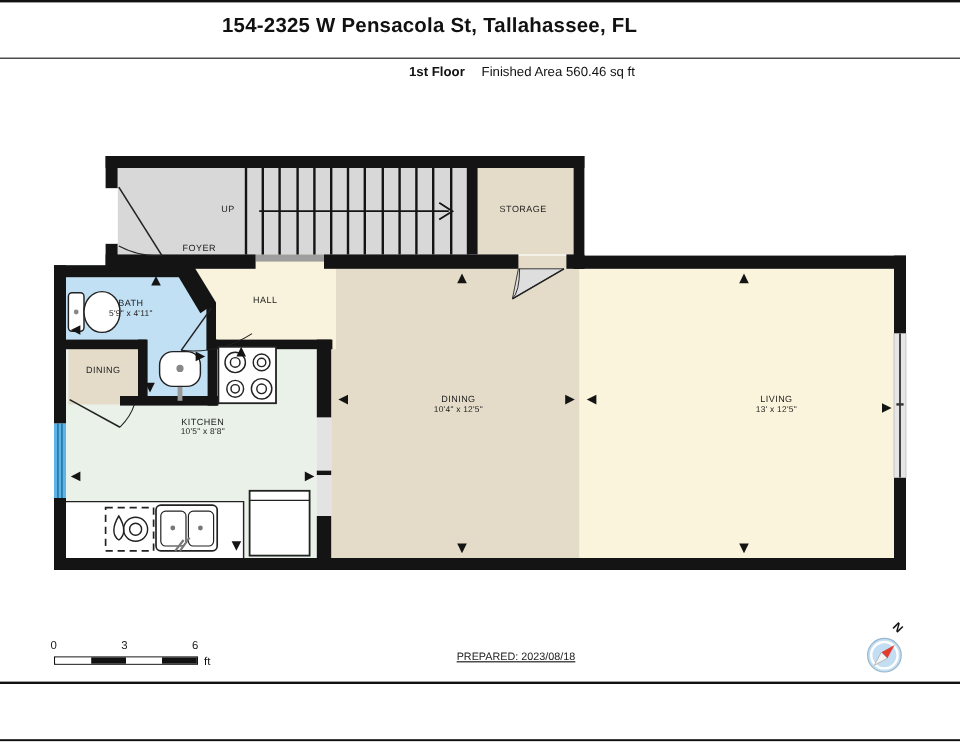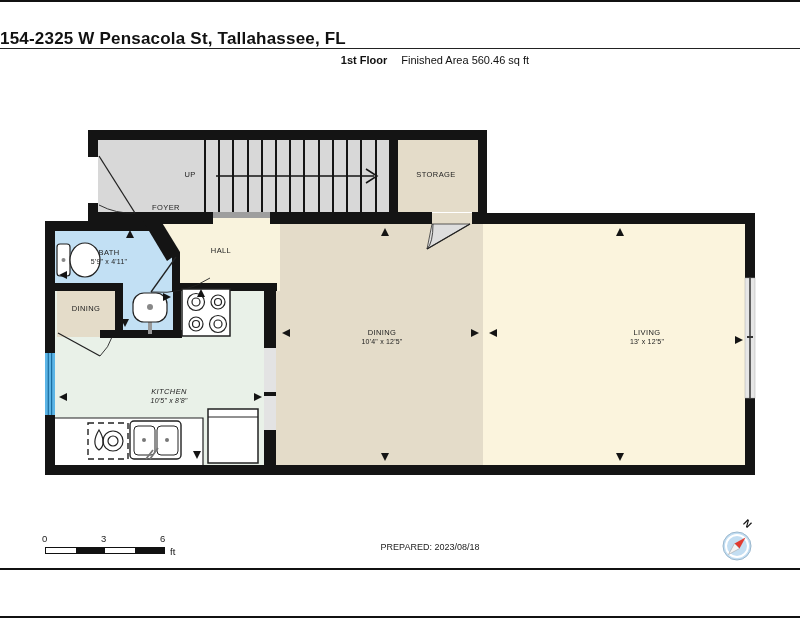--- a/index.html
+++ b/index.html
@@ -1,35 +1,35 @@
 <!DOCTYPE html>
 <html><head>
 <meta charset="utf-8">
 <style>
   html,body{margin:0;padding:0;background:#fff;}
   .page{position:relative;width:800px;height:618px;background:#fff;overflow:hidden;
         font-family:"Liberation Sans","DejaVu Sans",sans-serif;color:#111;}
   .edge{position:absolute;left:0;width:800px;background:#111;}
-  .title{position:absolute;left:0;top:29px;width:716px;
+  .title{position:absolute;left:0;top:12px;width:716px;text-align:center;
          font-size:17px;font-weight:bold;letter-spacing:.2px;}
   .rule{position:absolute;left:0;top:48px;width:800px;height:1px;background:#222;}
   .subtitle{position:absolute;left:35px;top:54px;width:800px;text-align:center;font-size:11px;}
   .subtitle .fl{font-weight:bold;margin-right:14px;}
   .plan-svg{position:absolute;left:0;top:0;}
   .room-label{position:absolute;transform:translate(-50%,-50%);text-align:center;
               white-space:nowrap;color:#222;line-height:9px;}
   .rname{font-size:7.5px;letter-spacing:.4px;}
   .rdims{font-size:7px;letter-spacing:.2px;}
   .scale-num{position:absolute;font-size:9.5px;color:#222;}
   .scale-bar{position:absolute;left:45px;top:547px;width:120px;height:7px;
              border:1px solid #111;box-sizing:border-box;display:flex;}
   .scale-bar div{height:100%;width:30px;}
   .seg-w{background:#fff;} .seg-b{background:#111;}
   .ft-label{position:absolute;left:170px;top:546px;font-size:9.5px;}
-  .prepared{position:absolute;left:290px;top:542px;width:280px;text-align:center;font-size:9px;color:#222;}
+  .prepared{position:absolute;left:290px;top:542px;width:280px;text-align:center;font-size:9px;color:#222;text-decoration:underline;}
   .north-n{position:absolute;left:744px;top:518px;font-size:10px;font-weight:bold;
            transform:rotate(45deg);}
   .footer-rule{position:absolute;left:0;top:568px;width:800px;height:2px;background:#111;}
   .footer-text{position:absolute;left:8px;top:574px;width:784px;font-size:9.2px;color:#222;}
 </style>
 </head>
 <body>
 
 <div class="page">
 
@@ -198,21 +198,21 @@
   <div class="room-label" style="left:221px;top:250px;">
     <div class="rname">HALL</div>
   </div>
   <div class="room-label" style="left:109px;top:257px;">
     <div class="rname">BATH</div>
     <div class="rdims">5'9" x 4'11"</div>
   </div>
   <div class="room-label" style="left:86px;top:308px;">
     <div class="rname">DINING</div>
   </div>
-  <div class="room-label" style="left:169px;top:396px;font-style:italic;">
+  <div class="room-label" style="left:169px;top:356px;">
     <div class="rname">KITCHEN</div>
     <div class="rdims">10'5" x 8'8"</div>
   </div>
   <div class="room-label" style="left:382px;top:337px;">
     <div class="rname">DINING</div>
     <div class="rdims">10'4" x 12'5"</div>
   </div>
   <div class="room-label" style="left:613px;top:337px;margin-left:34px;">
     <div class="rname">LIVING</div>
     <div class="rdims">13' x 12'5"</div>

